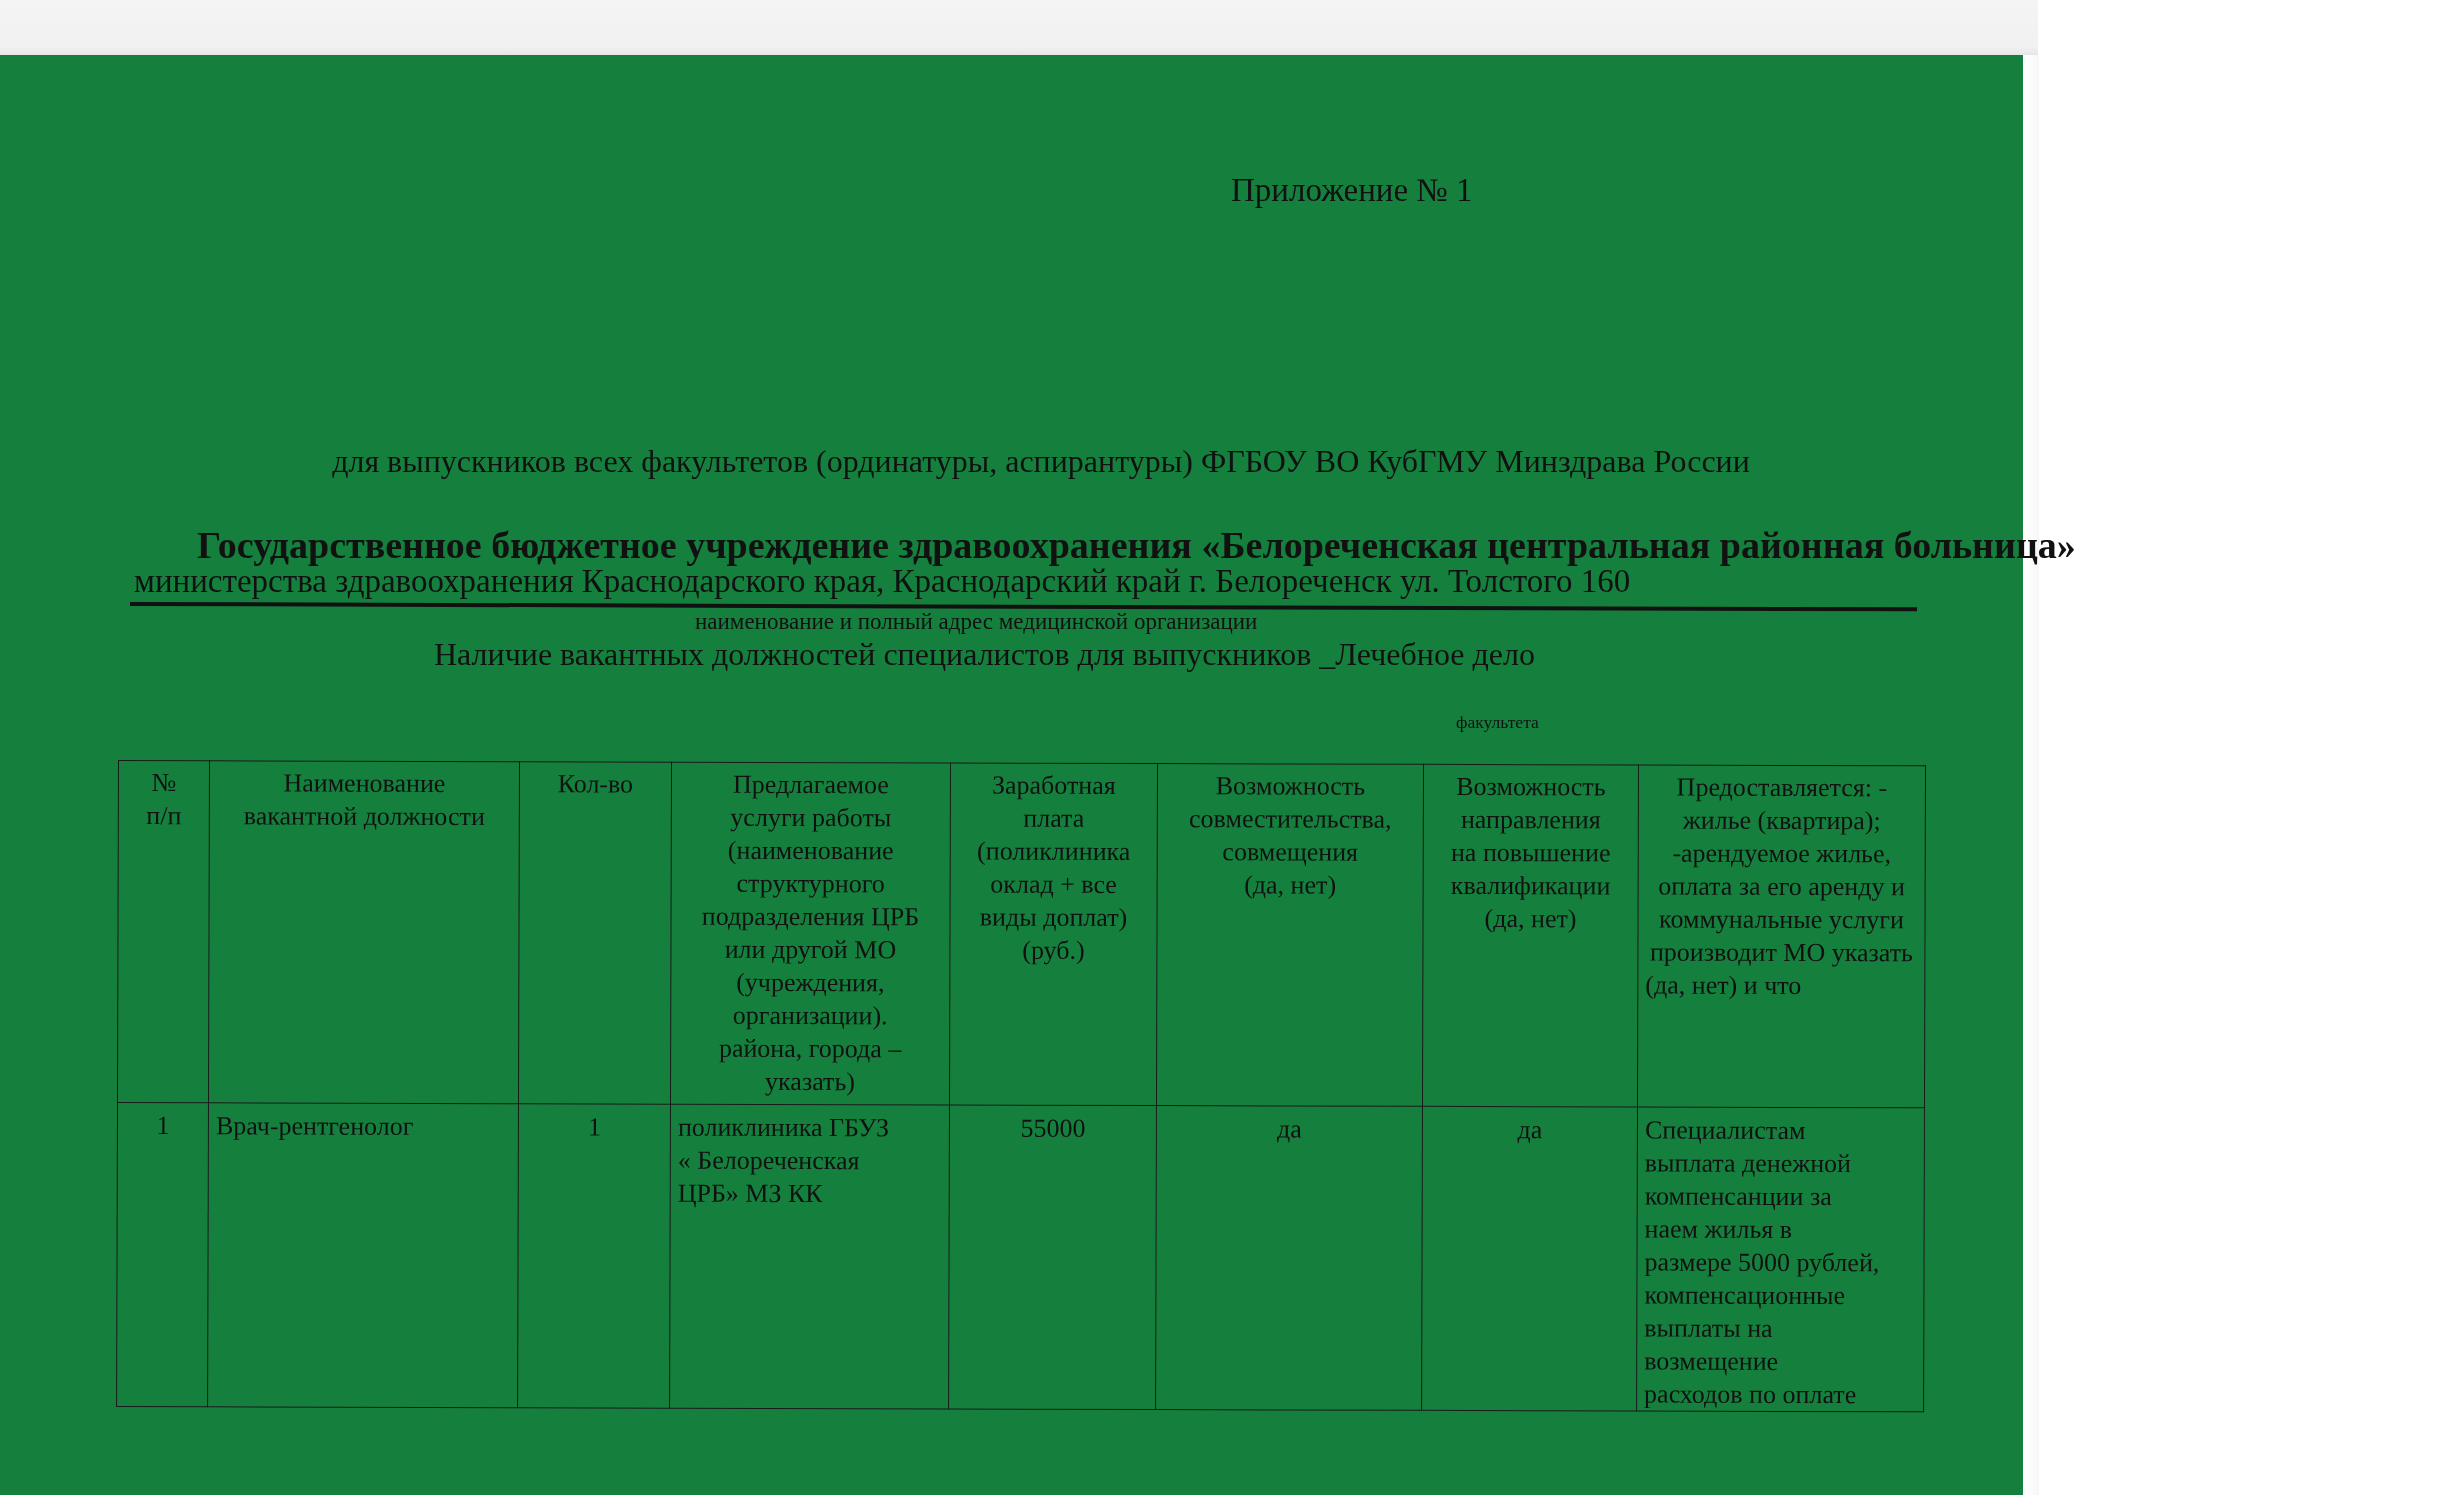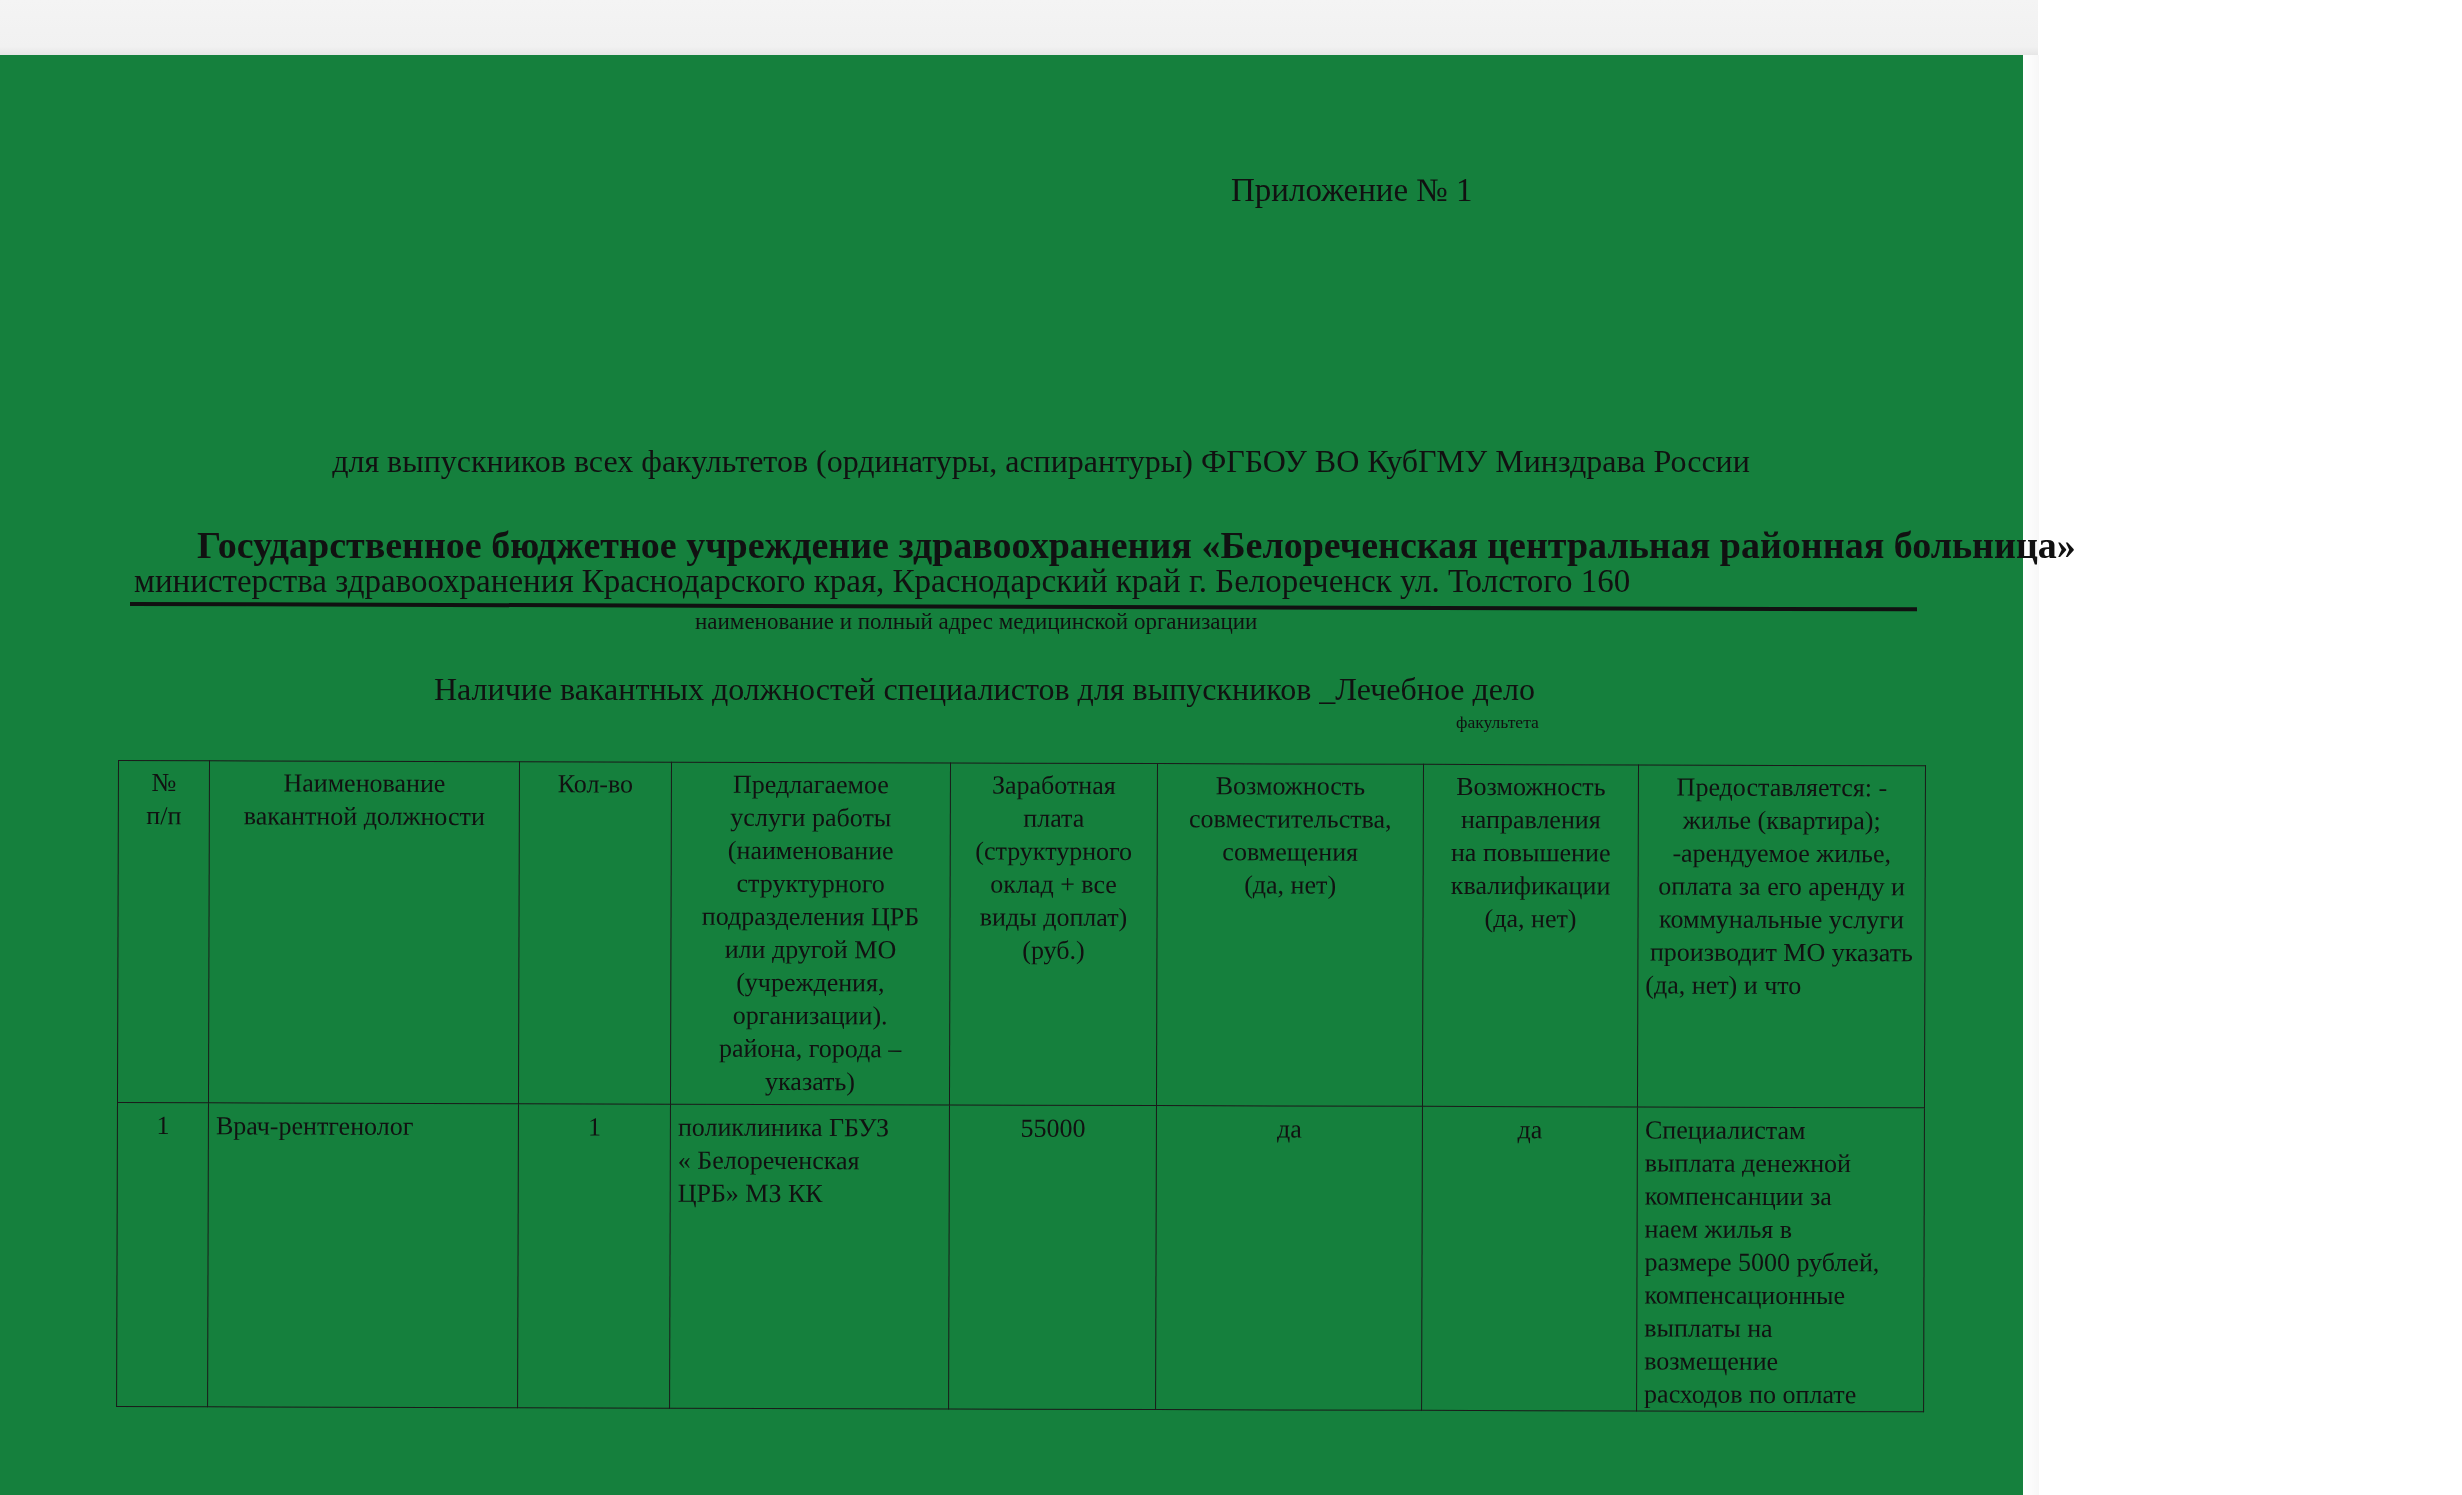--- a/index.html
+++ b/index.html
@@ -26,21 +26,21 @@
   .title1 { left: 0; width: 2058px; text-align: center; top: 399px; font-size: 32px; }
   .title2 { left: 0; width: 2058px; text-align: center; top: 443px; font-size: 32px; margin-left: 12px; }
   .org1 { left: 197px; top: 523px; font-size: 38px; font-weight: bold; }
   .org2 { left: 134px; top: 563px; font-size: 33px; }
   .org2 b { font-weight: normal; }
   .rule {
     position: absolute; left: 130px; top: 602px; width: 1787px; height: 3.5px;
     background: #111; transform: rotate(0.17deg); transform-origin: left center;
   }
   .org-caption { left: 695px; top: 609px; font-size: 23px; }
-  .vacancy { left: 434px; top: 671px; font-size: 32px; }
+  .vacancy { left: 434px; top: 636px; font-size: 32px; }
   .vacancy .faculty-name { }
   .faculty-caption { left: 1456px; top: 712px; font-size: 17.6px; }
 
   table.vac {
     position: absolute; left: 118px; top: 760px;
     border-collapse: collapse; table-layout: fixed;
     transform: rotate(0.17deg); transform-origin: left top;
     font-size: 26px; line-height: 33px;
   }
   table.vac td, table.vac th {
@@ -105,21 +105,21 @@
             <span class="cell-line">подразделения ЦРБ</span>
             <span class="cell-line">или другой МО</span>
             <span class="cell-line">(учреждения,</span>
             <span class="cell-line">организации).</span>
             <span class="cell-line">района, города –</span>
             <span class="cell-line">указать)</span>
         </th>
         <th>
           <span class="cell-line">Заработная</span>
             <span class="cell-line">плата</span>
-            <span class="cell-line">(структурного</span>
+            <span class="cell-line">(поликлиника</span>
             <span class="cell-line">оклад + все</span>
             <span class="cell-line">виды доплат)</span>
             <span class="cell-line">(руб.)</span>
         </th>
         <th>
           <span class="cell-line">Возможность</span>
             <span class="cell-line">совместительства,</span>
             <span class="cell-line">совмещения</span>
             <span class="cell-line">(да, нет)</span>
         </th>

